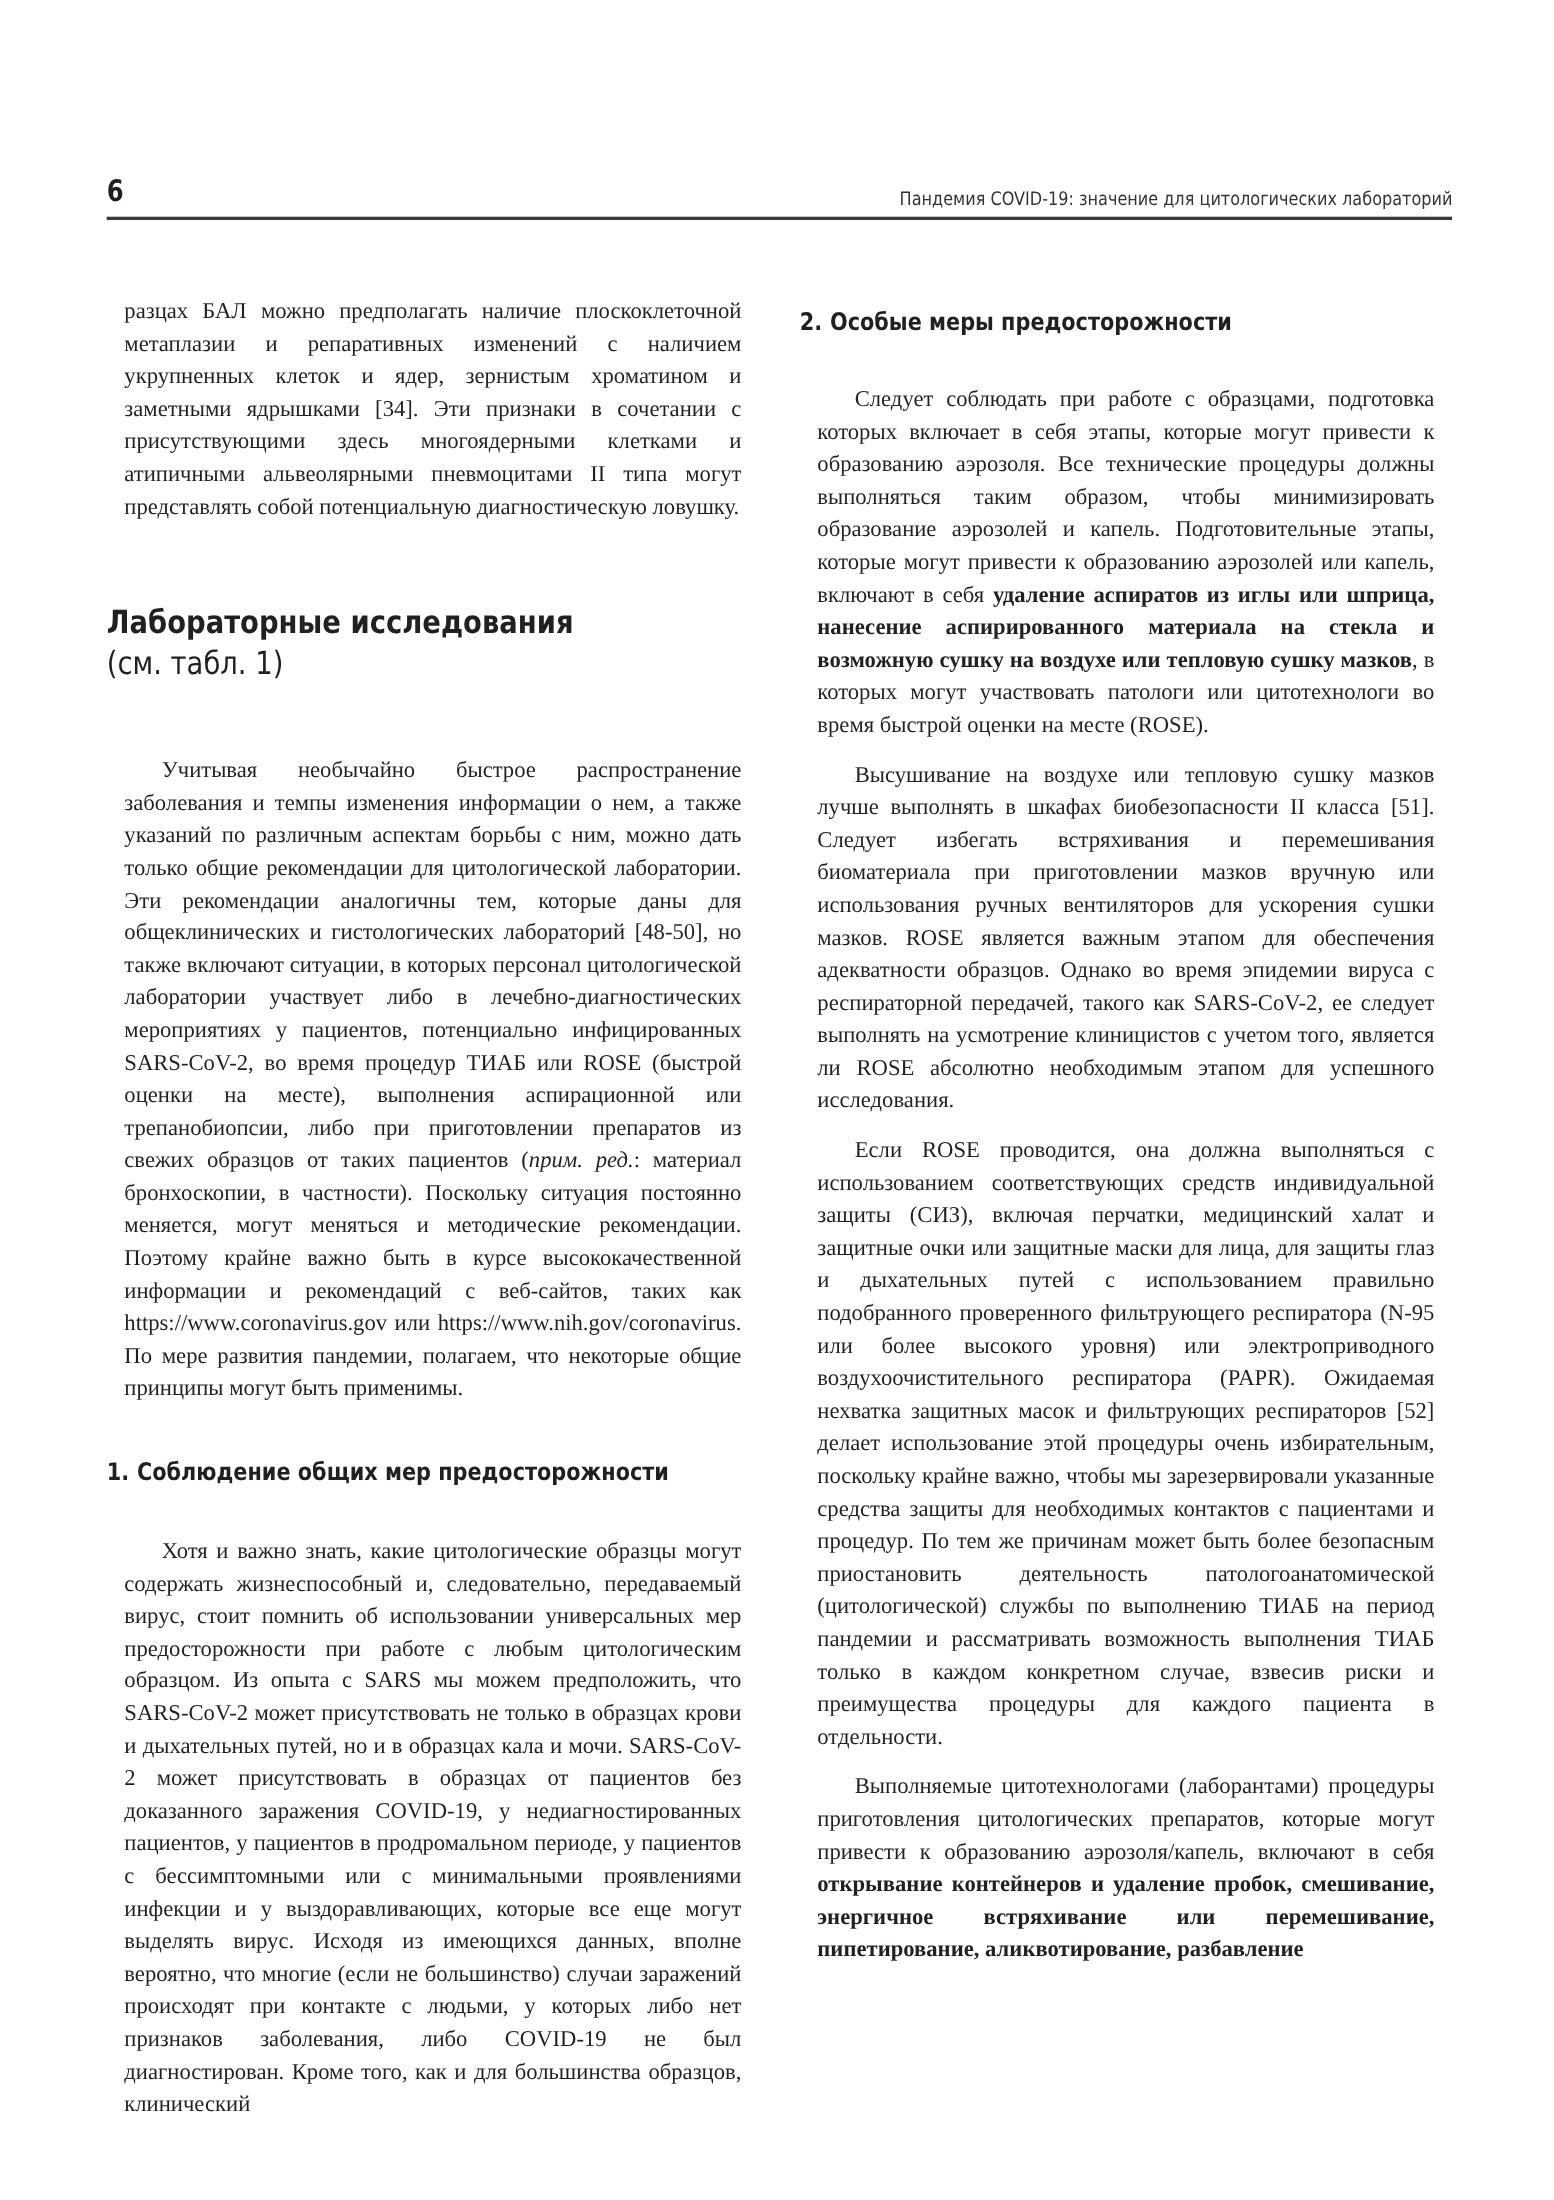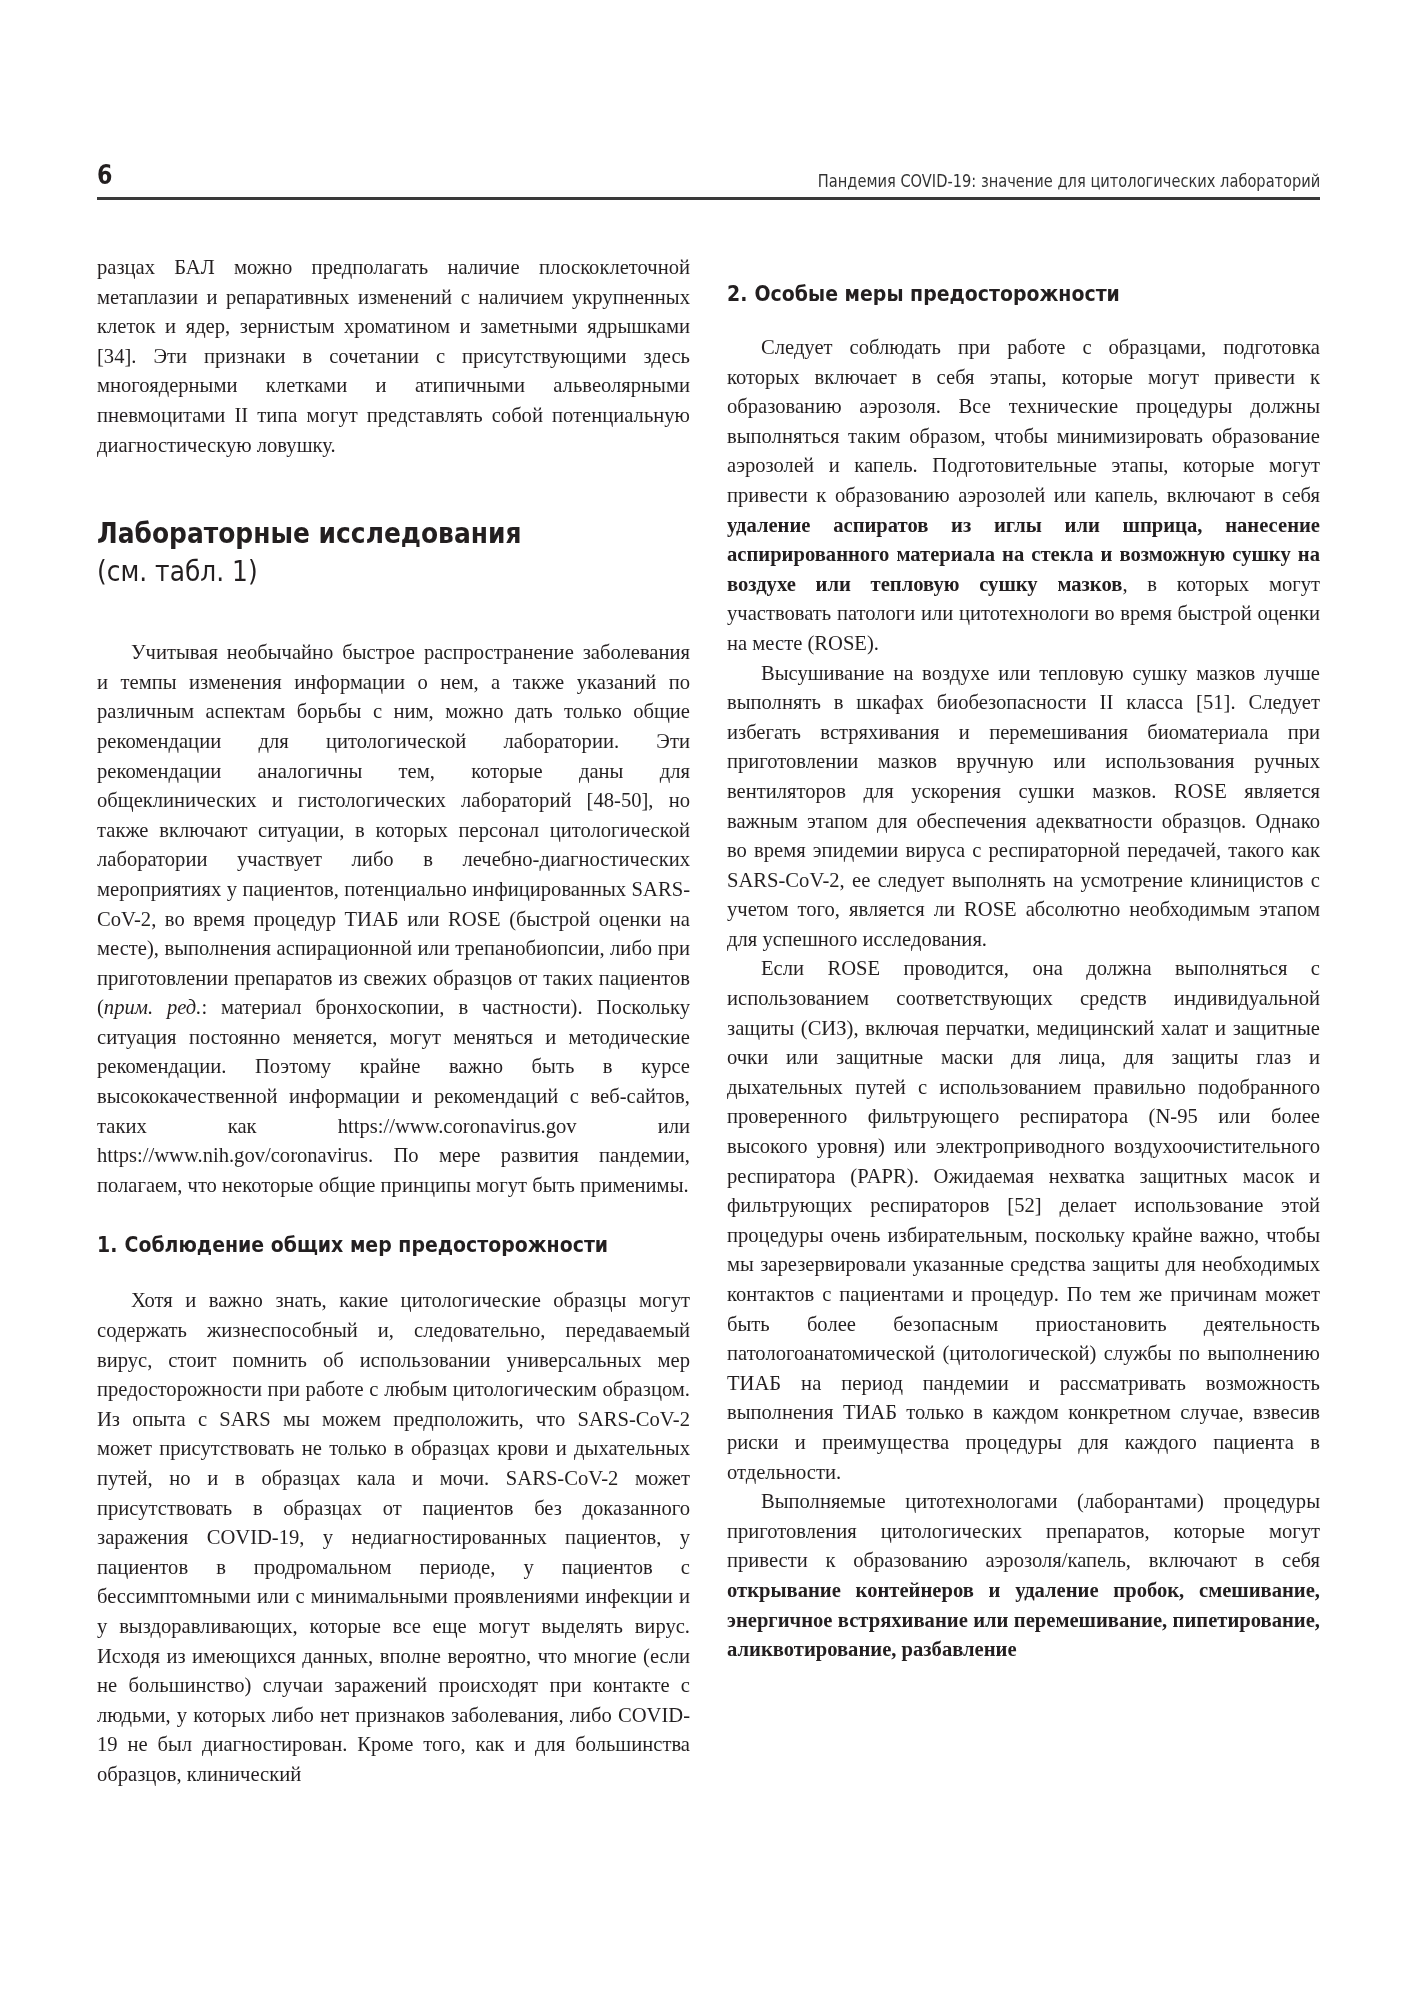--- a/index.html
+++ b/index.html
@@ -5,21 +5,21 @@
   html, body { margin: 0; padding: 0; background: #ffffff; }
   body { width: 1413px; height: 2000px; position: relative; overflow: hidden; color: #231f20; }
   .header { position: absolute; left: 97px; top: 158px; width: 1223px; height: 40px; }
   .page-num { position: absolute; left: 0; top: 2px; font-family: "DejaVu Sans", sans-serif; font-weight: bold; font-size: 27px; line-height: 30px; color: #231f20; transform: scaleX(0.82); transform-origin: left; }
   .running-title { position: absolute; right: 0; top: 12px; font-family: "DejaVu Sans", sans-serif; font-size: 17px; line-height: 22px; color: #333; white-space: nowrap; transform: scaleX(0.86); transform-origin: right; }
   .rule { position: absolute; left: 97px; top: 197px; width: 1223px; height: 3px; background: #3a3a3a; }
 
   .col { position: absolute; top: 253px; width: 593px; font-family: "Liberation Serif", serif; font-size: 20.6px; line-height: 29.6px; text-align: justify; }
   .col-left { left: 97px; }
   .col-right { left: 727px; }
-  p { margin: 0; }
+  p { margin: 16px; }
   .indent { text-indent: 34px; }
   b { font-weight: bold; }
   i { }
 
   .section-title { font-family: "DejaVu Sans", sans-serif; font-weight: bold; font-size: 29px; line-height: 38px; margin: 0; text-align: left; transform: scaleX(0.86); transform-origin: left; white-space: nowrap; }
   .section-sub { font-family: "DejaVu Sans", sans-serif; font-size: 29px; line-height: 38px; margin: 0; text-align: left; transform: scaleX(0.86); transform-origin: left; white-space: nowrap; }
   .subsection-title { font-family: "DejaVu Sans", sans-serif; font-weight: bold; font-size: 22px; line-height: 30px; margin: 0; text-align: left; transform: scaleX(0.86); transform-origin: left; white-space: nowrap; }
   .num { display: inline-block; width: 32px; }
 </style>
 </head>

